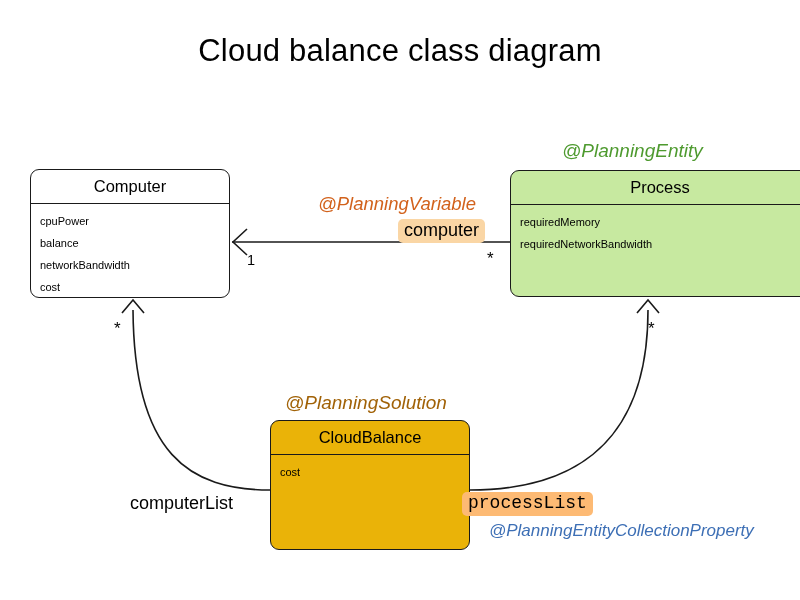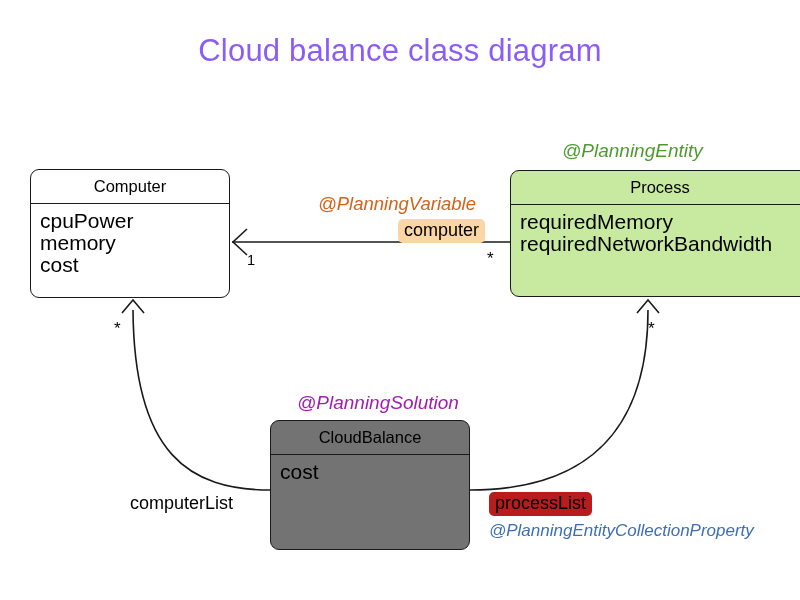--- a/index.html
+++ b/index.html
@@ -28,21 +28,21 @@
     pointer-events: none;
   }
 
   .title {
     position: absolute;
     left: 0;
     top: 33px;
     width: 800px;
     text-align: center;
     font-size: 31px;
-    color: #8b5cf6;
+    color: #000000;
     letter-spacing: 0.2px;
     white-space: nowrap;
   }
 
   
   .uml-box {
     position: absolute;
     box-sizing: border-box;
     border: 1.6px solid #1a1a1a;
     border-radius: 9px;
@@ -56,59 +56,59 @@
     color: #000000;
     border-bottom: 1.6px solid #1a1a1a;
     line-height: 1;
     padding: 8px 4px 8px 4px;
     white-space: nowrap;
   }
   .uml-body {
     padding: 6px 0 0 9px;
   }
   .uml-field {
-    font-size: 21px;
+    font-size: 11px;
     color: #000000;
     line-height: 22px;
     white-space: nowrap;
   }
 
   #box-computer  { left: 30px;  top: 169px; width: 200px; height: 129px; background: #ffffff; }
   #box-process   { left: 510px; top: 170px; width: 300px; height: 127px; background: #c7e9a0; }
-  #box-cloudbalance { left: 270px; top: 420px; width: 200px; height: 130px; background: #737373; border-radius: 9px; }
+  #box-cloudbalance { left: 270px; top: 420px; width: 200px; height: 130px; background: #eab308; border-radius: 9px; }
 
   
   .stereotype {
     position: absolute;
     font-style: italic;
     font-size: 19px;
     white-space: nowrap;
   }
   #st-planning-entity   { left: 562px; top: 140px; color: #4e9a2f; }
   #st-planning-variable { left: 318px; top: 193px; color: #d2621c; font-size: 18.5px; }
-  #st-planning-solution { left: 297px; top: 392px; color: #a21caf; }
+  #st-planning-solution { left: 285px; top: 392px; color: #a16207; }
   #st-planning-collection {
     left: 489px; top: 521px;
     color: #3d6fb5;
     font-size: 17px;
     font-style: italic;
   }
 
   
   .role-chip {
     position: absolute;
     font-size: 18px;
     color: #000000;
     border-radius: 5px;
     padding: 2px 6px 3px 6px;
     white-space: nowrap;
     line-height: 1.05;
   }
   #role-computer    { left: 398px; top: 219px; background: #fad6a5; }
-  #role-processlist { left: 489px; top: 492px; background: #b91c1c; }
+  #role-processlist { left: 462px; top: 492px; background: #fdba74; font-family: Liberation Mono, monospace; }
   #role-computerlist {
     position: absolute;
     left: 130px; top: 493px;
     font-size: 18px;
     color: #000000;
     white-space: nowrap;
   }
 
   
   .mult {
@@ -147,21 +147,22 @@
       <polyline points="637,313 648,300 659,313" fill="none" stroke="#1a1a1a" stroke-width="1.6"></polyline>
     </g>
   </svg>
 
   <div class="title">Cloud balance class diagram</div>
 
   <div class="uml-box" id="box-computer">
     <div class="uml-head">Computer</div>
     <div class="uml-body">
       <div class="uml-field">cpuPower</div>
-      <div class="uml-field">memory</div>
+      <div class="uml-field">balance</div>
+      <div class="uml-field">networkBandwidth</div>
       <div class="uml-field">cost</div>
     </div>
   </div>
 
   <div class="stereotype" id="st-planning-entity">@PlanningEntity</div>
   <div class="uml-box" id="box-process">
     <div class="uml-head">Process</div>
     <div class="uml-body">
       <div class="uml-field">requiredMemory</div>
       <div class="uml-field">requiredNetworkBandwidth</div>

